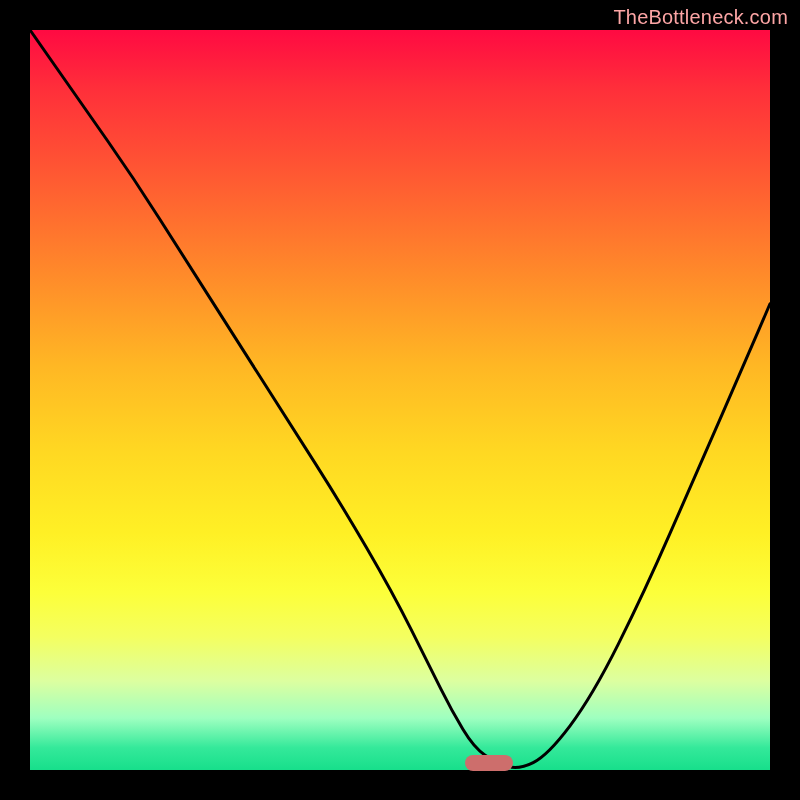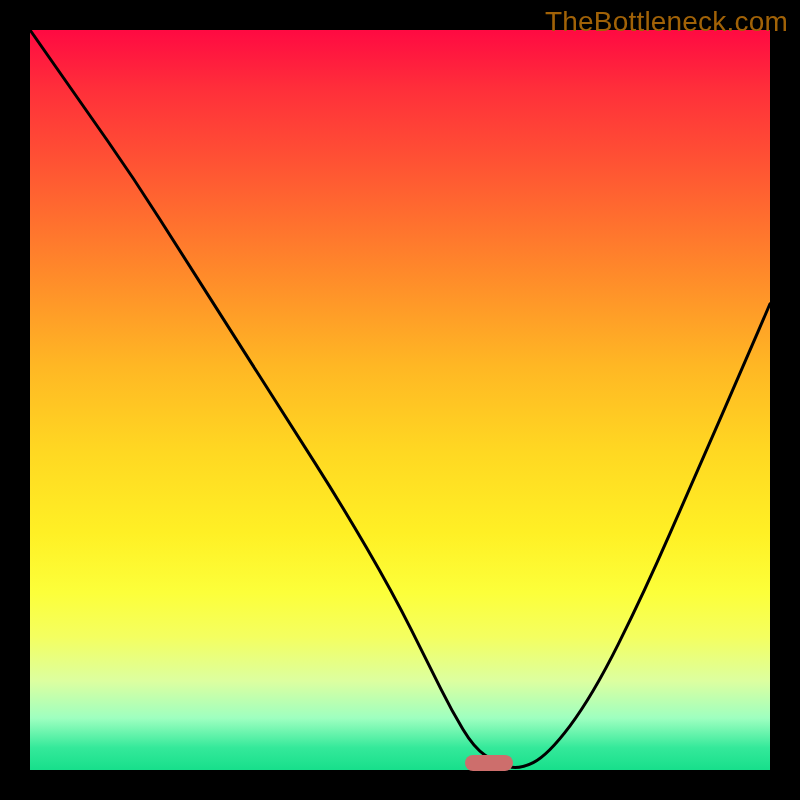--- a/index.html
+++ b/index.html
@@ -37,22 +37,22 @@
       #dcffa0 88%,
       #9effc0 93%,
       #34e99a 97%,
       #17df8b 100%
     );
   }
   .watermark {
     position: absolute;
     top: 6px;
     right: 12px;
-    color: #a16207;
-    font-size: 28px;
+    color: #fca5a5;
+    font-size: 20px;
     font-weight: 500;
     letter-spacing: 0.2px;
     z-index: 5;
   }
   svg.curve {
     position: absolute;
     left: 0;
     top: 0;
     width: 740px;
     height: 740px;

